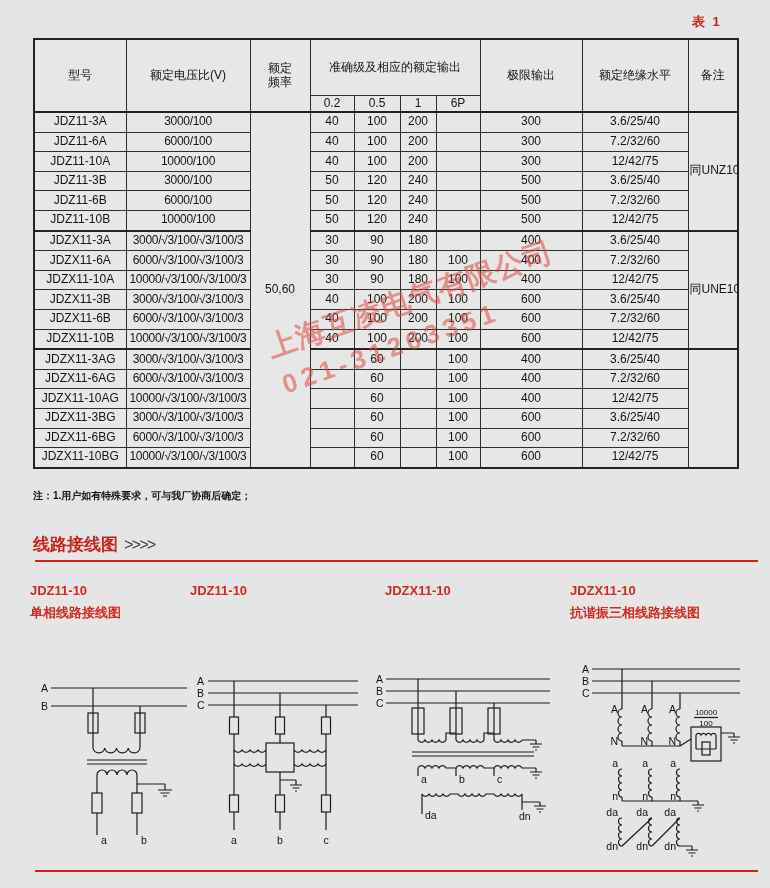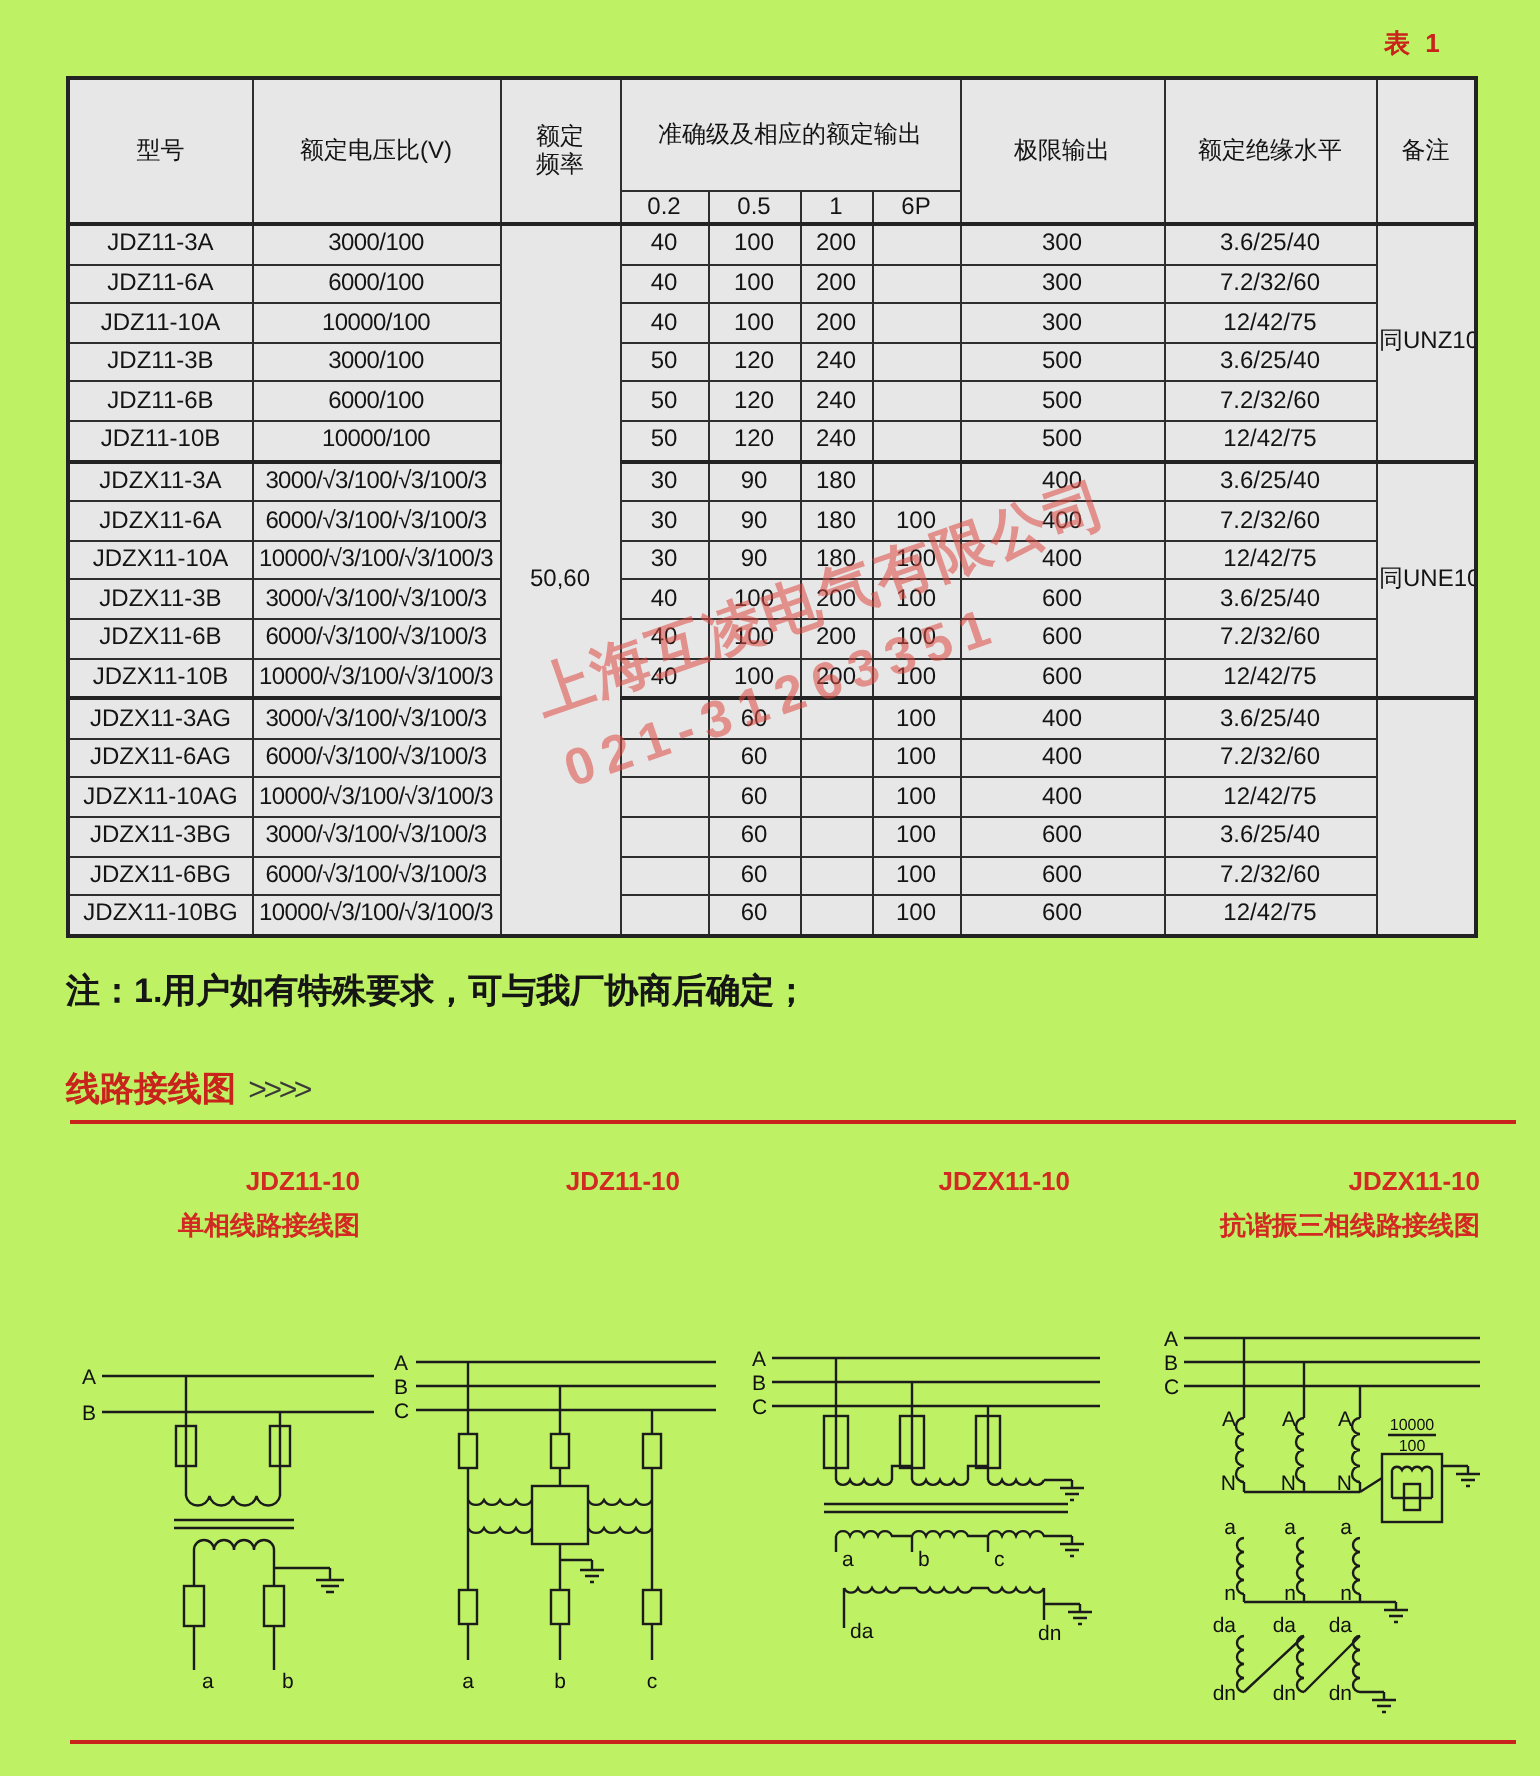--- a/index.html
+++ b/index.html
@@ -1,16 +1,16 @@
 <!DOCTYPE html>
 <html><head>
 <meta charset="utf-8">
 <style>
   html,body{margin:0;padding:0;background:#ffffff;}
-  .page{position:relative;width:770px;height:888px;background:#bef264;overflow:hidden;
+  .page{position:relative;width:770px;height:888px;background:#e5e5e5;overflow:hidden;
         font-family:"Liberation Sans","DejaVu Sans",sans-serif;color:#111;}
 
   
   .table-label{position:absolute;left:692px;top:13px;width:50px;color:#c9241c;
                font-size:13px;font-weight:bold;letter-spacing:2px;}
 
   
   table.spec{position:absolute;left:33px;top:38px;width:704px;border-collapse:collapse;
              table-layout:fixed;border:2px solid #232323;}
   table.spec th,table.spec td{border:1px solid #2e2e2e;background:#e7e7e7;
@@ -24,33 +24,33 @@
   td[data-name="frequency-cell"]{font-size:12px;margin-top:25px;}
 
   
   .watermark{position:absolute;left:262px;top:330px;transform:rotate(-19deg);
              transform-origin:0 0;color:rgba(222,73,66,0.55);font-weight:bold;
              pointer-events:none;z-index:6;}
   .watermark .wl1{font-size:29px;letter-spacing:1px;}
   .watermark .wl2{font-size:26px;letter-spacing:5px;margin-top:4px;margin-left:2px;}
 
   
-  .notes{position:absolute;left:33px;top:484px;font-size:17px;font-weight:bold;
+  .notes{position:absolute;left:33px;top:484px;font-size:10px;font-weight:bold;
          line-height:23px;color:#151515;}
   .notes .note2{margin-left:27px;}
 
   
   .section-heading{position:absolute;left:33px;top:533px;font-size:17px;font-weight:bold;color:#c9241c;font-family:Liberation Mono, monospace;}
   .section-heading .chevrons{color:#3a3a3a;font-weight:normal;letter-spacing:-2px;margin-left:6px;font-size:16px;}
   .red-rule{position:absolute;left:35px;width:723px;height:2px;background:#c9241c;}
   .rule-top{top:560px;}
   .rule-bottom{top:870px;}
 
   
-  .diag-title{position:absolute;top:580px;text-align:right;color:#d22a22;
+  .diag-title{position:absolute;top:580px;text-align:left;color:#d22a22;
               font-size:13px;font-weight:bold;line-height:22px;}
   .dt1{left:30px;width:150px;}
   .dt2{left:190px;width:150px;}
   .dt3{left:385px;width:150px;}
   .dt4{left:570px;width:170px;}
 
   
   svg.diag{position:absolute;}
   .d1{left:35px;top:663px;}
   .d2{left:192px;top:660px;}

